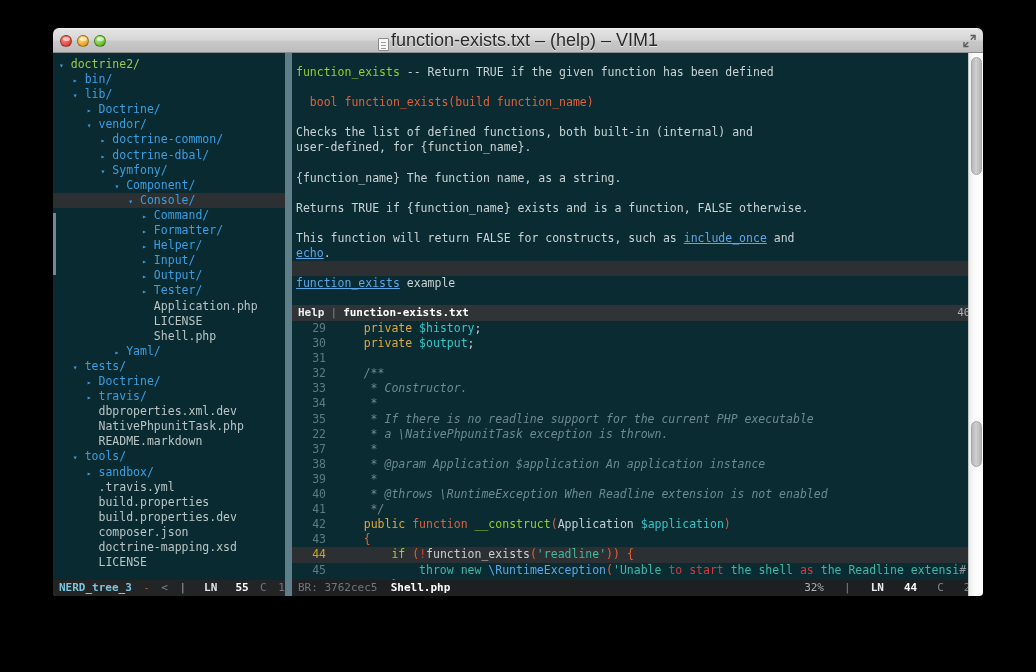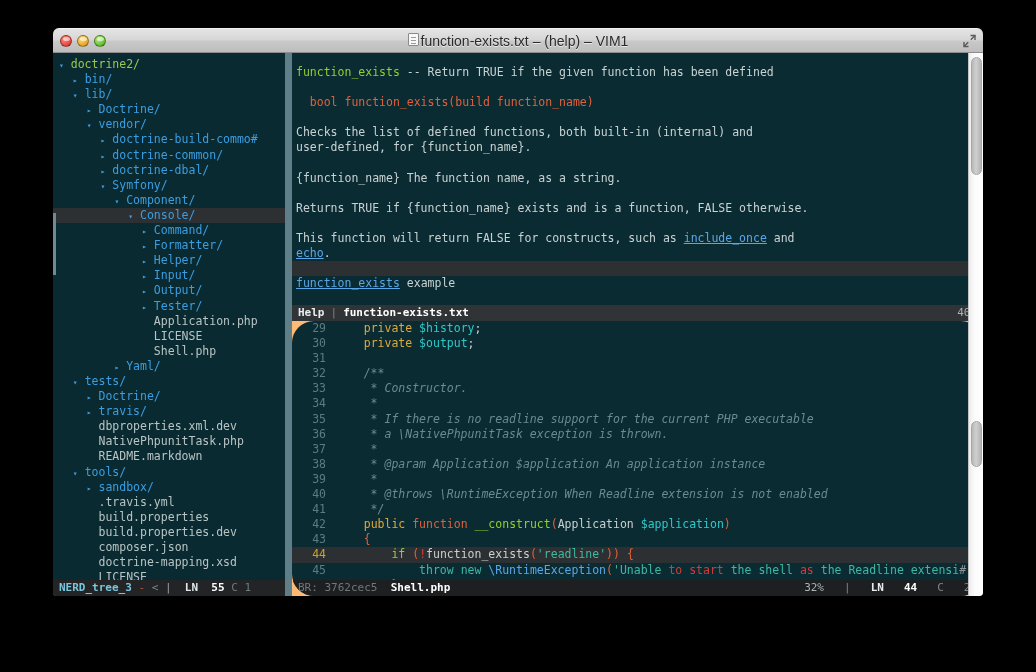--- a/index.html
+++ b/index.html
@@ -58,25 +58,25 @@
     width: 7px; height: 4px;
     border-radius: 50%;
     background: rgba(255,255,255,0.55);
   }
   .light.red    { background: radial-gradient(circle at 35% 30%, #ff8a7f, #e0453c 70%, #b32d26); }
   .light.yellow { background: radial-gradient(circle at 35% 30%, #ffe08a, #e8a21c 70%, #bf7f08); }
   .light.green  { background: radial-gradient(circle at 35% 30%, #bdf08a, #62bb2c 70%, #3f901a); }
 
   .title-text {
     font-family: "Liberation Sans", sans-serif;
-    font-size: 14px;
+    font-size: 18px;
     color: #2a2a2a;
     text-shadow: 0 1px 0 rgba(255,255,255,0.65);
     display: flex;
-    align-items: flex-start;
+    align-items: flex-end;
     gap: 2px;
     white-space: nowrap;
   }
   .doc-icon {
     display: inline-block;
     width: 11px; height: 13px;
     background: #f7f7f7;
     border: 1px solid #8a8a8a;
     border-radius: 1px;
     position: relative;
@@ -142,21 +142,21 @@
     height: 16px;
     background: #222426;
     color: #8c9597;
     font-size: 11px;
     line-height: 16px;
     white-space: pre;
     display: flex;
     align-items: center;
     overflow: hidden;
   }
-  .nerd-status { padding-left: 6px; }
+  .nerd-status { padding-left: 6px; justify-content: space-between; }
   .nerd-status .nm { color: #79c6dd; font-weight: bold; }
   .nerd-status .dash { color: #b05a3a; }
   .nerd-status .lt { color: #7d8a8d; }
   .nerd-status .sep { color: #9aa5a7; }
   .nerd-status .ln { color: #dfe6e8; font-weight: bold; }
   .nerd-status .num { color: #ffffff; font-weight: bold; }
   .nerd-status .cl { color: #6e7a7c; }
 
   
   .right {
@@ -171,21 +171,21 @@
     background: #5e7f89;
     flex: 0 0 7px;
   }
 
   .pane {
     position: relative;
     overflow: hidden;
     background: #0b2b33;
   }
   .pane-help { flex: 0 0 268px; padding-top: 12px; }
-  .pane-code { flex: 1; border-radius: 22px; }
+  .pane-code { flex: 1; }
 
   .line {
     height: 15.1px;
     white-space: pre;
     padding-left: 4px;
     color: #c6d0d0;
   }
   .line.cursorline { background: #2d3033; }
 
   
@@ -292,21 +292,20 @@
     <div class="vim">
 
       <div class="nerdtree">
         <div class="sb-hl"></div>
         <div id="tree-rows">
             <div class="tree-row"><span></span><span class="arrow" style="font-size: 8px;">▾</span><span> </span><span class="root">doctrine2/</span></div>
             <div class="tree-row"><span>  </span><span class="arrow" style="font-size: 8px;">▸</span><span> </span><span class="dir">bin/</span></div>
             <div class="tree-row"><span>  </span><span class="arrow" style="font-size: 8px;">▾</span><span> </span><span class="dir">lib/</span></div>
             <div class="tree-row"><span>    </span><span class="arrow" style="font-size: 8px;">▸</span><span> </span><span class="dir">Doctrine/</span></div>
             <div class="tree-row"><span>    </span><span class="arrow" style="font-size: 8px;">▾</span><span> </span><span class="dir">vendor/</span></div>
-            <div class="tree-row"><span>      </span><span class="arrow" style="font-size: 8px;">▸</span><span> </span><span class="dir">doctrine-build-commo#</span></div>
             <div class="tree-row"><span>      </span><span class="arrow" style="font-size: 8px;">▸</span><span> </span><span class="dir">doctrine-common/</span></div>
             <div class="tree-row"><span>      </span><span class="arrow" style="font-size: 8px;">▸</span><span> </span><span class="dir">doctrine-dbal/</span></div>
             <div class="tree-row"><span>      </span><span class="arrow" style="font-size: 8px;">▾</span><span> </span><span class="dir">Symfony/</span></div>
             <div class="tree-row"><span>        </span><span class="arrow" style="font-size: 8px;">▾</span><span> </span><span class="dir">Component/</span></div>
             <div class="tree-row cursorline"><span>          </span><span class="arrow" style="font-size: 8px;">▾</span><span> </span><span class="dir">Console/</span></div>
             <div class="tree-row"><span>            </span><span class="arrow" style="font-size: 8px;">▸</span><span> </span><span class="dir">Command/</span></div>
             <div class="tree-row"><span>            </span><span class="arrow" style="font-size: 8px;">▸</span><span> </span><span class="dir">Formatter/</span></div>
             <div class="tree-row"><span>            </span><span class="arrow" style="font-size: 8px;">▸</span><span> </span><span class="dir">Helper/</span></div>
             <div class="tree-row"><span>            </span><span class="arrow" style="font-size: 8px;">▸</span><span> </span><span class="dir">Input/</span></div>
             <div class="tree-row"><span>            </span><span class="arrow" style="font-size: 8px;">▸</span><span> </span><span class="dir">Output/</span></div>
@@ -386,21 +385,21 @@
 
         <div class="pane pane-code">
           <div id="code-lines">
               <div class="line"><span class="lnum">29</span><span class="k-plain">    </span><span class="k-kw">private</span><span class="k-plain"> </span><span class="k-var">$history</span><span class="k-plain">;</span></div>
               <div class="line"><span class="lnum">30</span><span class="k-plain">    </span><span class="k-kw">private</span><span class="k-plain"> </span><span class="k-var">$output</span><span class="k-plain">;</span></div>
               <div class="line"><span class="lnum">31</span><span class="k-plain"></span></div>
               <div class="line"><span class="lnum">32</span><span class="k-com">    /**</span></div>
               <div class="line"><span class="lnum">33</span><span class="k-com">     * Constructor.</span></div>
               <div class="line"><span class="lnum">34</span><span class="k-com">     *</span></div>
               <div class="line"><span class="lnum">35</span><span class="k-com">     * If there is no readline support for the current PHP executable</span></div>
-              <div class="line"><span class="lnum">36</span><span class="k-com">     * a \NativePhpunitTask exception is thrown.</span></div>
+              <div class="line"><span class="lnum">22</span><span class="k-com">     * a \NativePhpunitTask exception is thrown.</span></div>
               <div class="line"><span class="lnum">37</span><span class="k-com">     *</span></div>
               <div class="line"><span class="lnum">38</span><span class="k-com">     * @param Application $application An application instance</span></div>
               <div class="line"><span class="lnum">39</span><span class="k-com">     *</span></div>
               <div class="line"><span class="lnum">40</span><span class="k-com">     * @throws \RuntimeException When Readline extension is not enabled</span></div>
               <div class="line"><span class="lnum">41</span><span class="k-com">     */</span></div>
               <div class="line"><span class="lnum">42</span><span class="k-plain">    </span><span class="k-kw">public</span><span class="k-plain"> </span><span class="k-fn">function</span><span class="k-plain"> </span><span class="k-name">__construct</span><span class="k-par">(</span><span class="k-type">Application </span><span class="k-var">$application</span><span class="k-par">)</span></div>
               <div class="line"><span class="lnum">43</span><span class="k-plain">    </span><span class="k-brace">{</span></div>
               <div class="line cursorline"><span class="lnum">44</span><span class="k-plain">        </span><span class="k-name">if</span><span class="k-plain"> </span><span class="k-par">(</span><span class="k-op">!</span><span class="k-plain">function_exists</span><span class="k-par">(</span><span class="k-str">'readline'</span><span class="k-par">))</span><span class="k-plain"> </span><span class="k-brace">{</span></div>
               <div class="line"><span class="lnum">45</span><span class="k-plain">            </span><span class="k-str">throw new</span><span class="k-plain"> </span><span class="k-cls">\RuntimeException</span><span class="k-par">(</span><span class="k-str">'Unable </span><span class="k-op">to start</span><span class="k-str"> the shell </span><span class="k-op">as</span><span class="k-str"> the Readline extensi</span><span class="k-hash">#</span></div>
               <div class="line"><span class="lnum">46</span><span class="k-plain">        </span><span class="k-brace">}</span></div>

